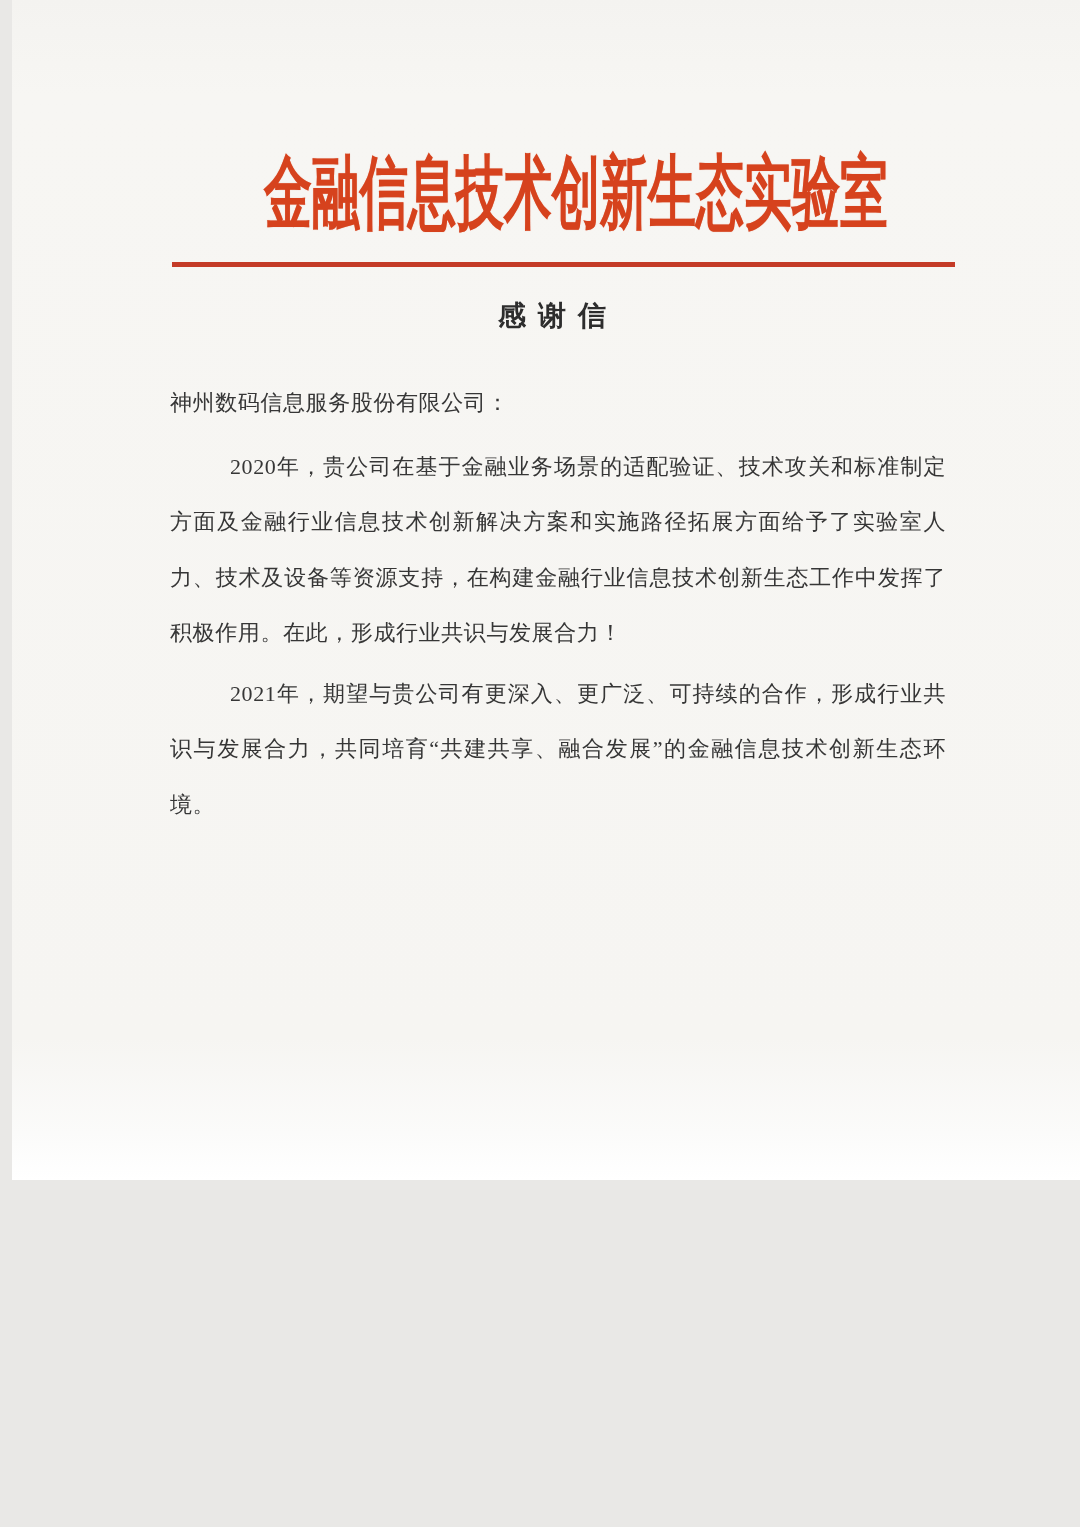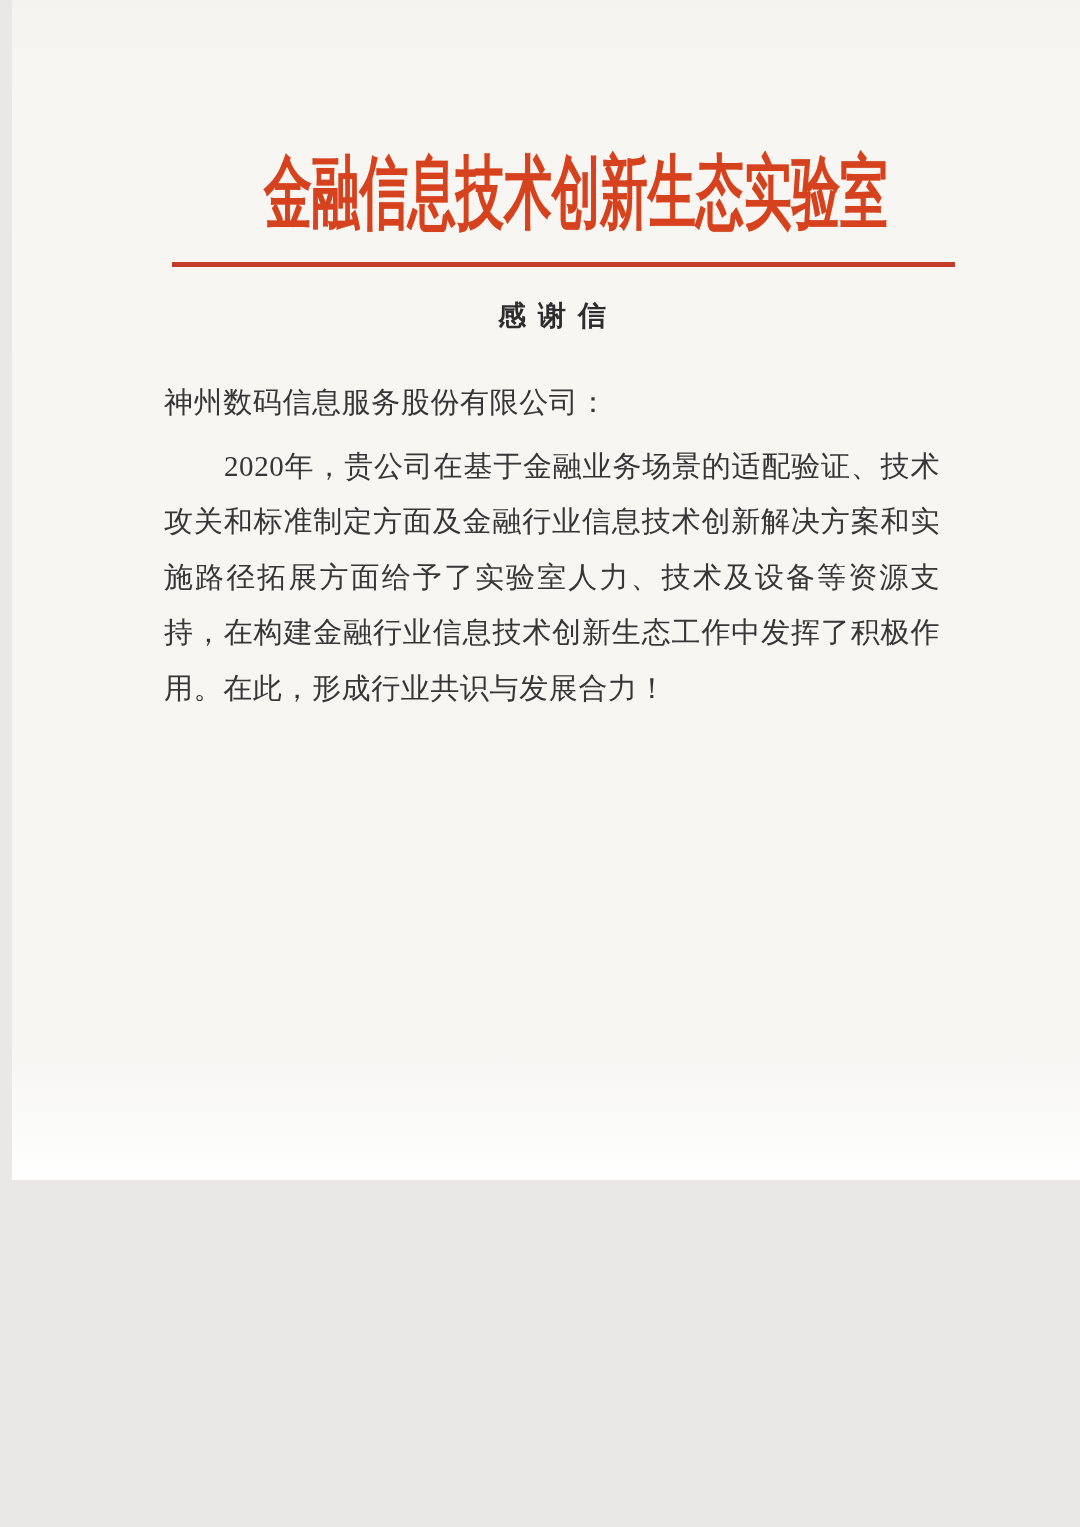--- a/index.html
+++ b/index.html
@@ -38,22 +38,22 @@
   .doc-title{
     position:absolute;left:0;top:291px;width:1080px;
     margin:0;text-align:center;
     font-family:"Liberation Sans", sans-serif;
     font-weight:700;font-size:28px;line-height:50px;
     letter-spacing:12px;text-indent:12px;
     color:#2d2d2d;
   }
   
   .letter-body{
-    position:absolute;left:152px;top:375px;width:776px;
-    font-size:29px;line-height:55.5px;
+    position:absolute;left:158px;top:375px;width:776px;
+    font-size:22px;line-height:55.5px;
     letter-spacing:0.6px;
     color:#363636;
     text-align:justify;
   }
   .letter-body p{margin:0;}
   .salutation{margin-bottom:8px !important;}
   .para{text-indent:60px;margin-bottom:5px !important;}
   
   .logo{
     position:absolute;left:466px;top:1248px;
@@ -98,20 +98,21 @@
 <div class="page">
 
   <div class="letterhead-title">金融信息技术创新生态实验室</div>
   <div class="letterhead-rule"></div>
 
   <h1 class="doc-title">感谢信</h1>
 
   <div class="letter-body">
     <p class="salutation">神州数码信息服务股份有限公司：</p>
     <p class="para">2020年，贵公司在基于金融业务场景的适配验证、技术攻关和标准制定方面及金融行业信息技术创新解决方案和实施路径拓展方面给予了实验室人力、技术及设备等资源支持，在构建金融行业信息技术创新生态工作中发挥了积极作用。在此，形成行业共识与发展合力！</p>
+    <p class="para">2021年，期望与贵公司有更深入、更广泛、可持续的合作，形成行业共识与发展合力，共同培育“共建共享、融合发展”的金融信息技术创新生态环境。</p>
   </div>
 
   <svg class="logo" viewBox="0 0 60 60">
     <circle cx="30" cy="30" r="26.5" fill="#fdfdfc" stroke="#cc4422" stroke-width="3.6"></circle>
     <path id="logoArc" d="M 10,38 A 21,21 0 1 1 50,38" fill="none"></path>
     <text font-size="5" letter-spacing="0.4" fill="#c8432a">
       <textPath href="#logoArc" startOffset="2">金融信息技术创新生态实验室</textPath>
     </text>
     <g stroke="#2b5fae" fill="none" stroke-width="2.4">
       <ellipse cx="30" cy="31" rx="16.5" ry="6.3" transform="rotate(-36 30 31)"></ellipse>

